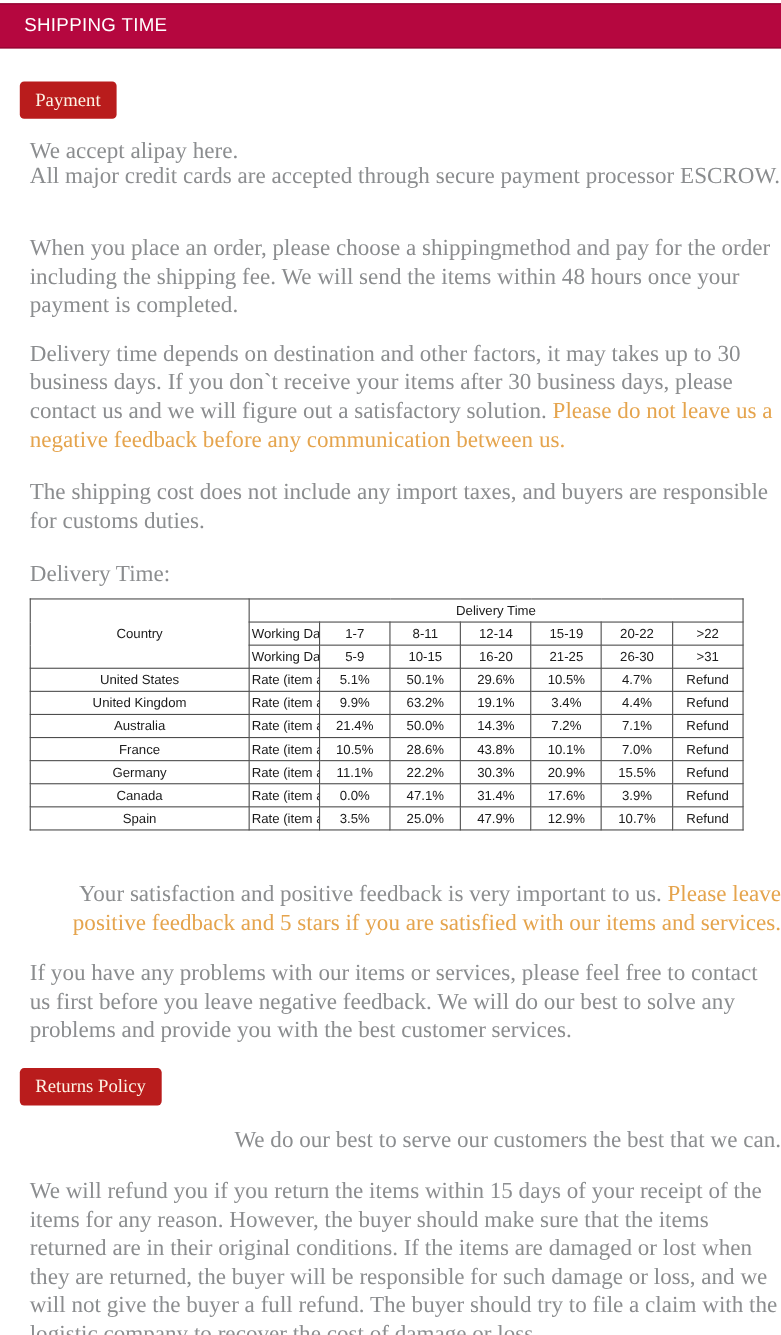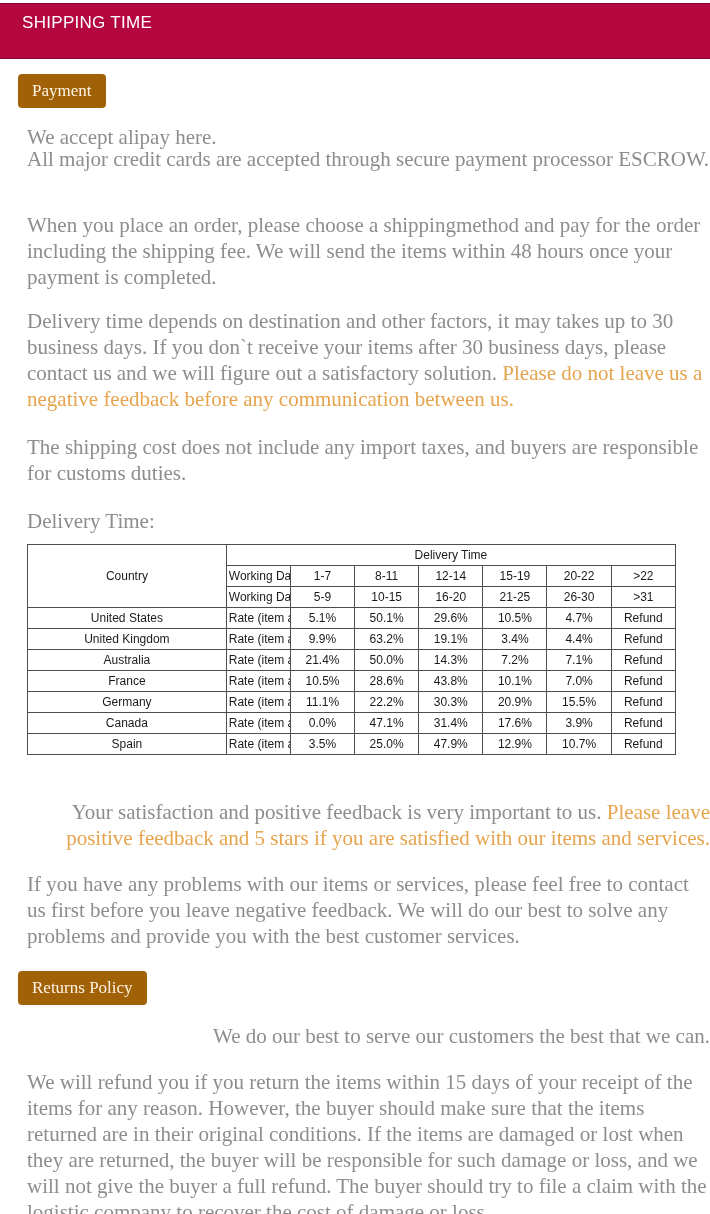--- a/index.html
+++ b/index.html
@@ -14,21 +14,21 @@
     font-family: "Liberation Serif", "DejaVu Serif", serif;
     overflow: hidden;
   }
 
   
   .header-bar {
     position: absolute;
     left: 0;
     top: 3px;
     width: 710px;
-    height: 56px;
+    height: 41px;
     background: #b5073f;
     border-top: 1px solid #8d0531;
     border-bottom: 1px solid #8d0531;
     box-sizing: border-box;
   }
   .header-title {
     position: absolute;
     left: 22px;
     top: 9px;
     font-family: "Liberation Sans", "DejaVu Sans", sans-serif;
@@ -42,21 +42,21 @@
   .content {
     position: absolute;
     left: 0;
     top: 44px;
     width: 710px;
   }
 
   
   .badge {
     display: inline-block;
-    background: #a16207;
+    background: #b91c1c;
     color: #fdf3e4;
     font-family: "Liberation Serif", "DejaVu Serif", serif;
     font-size: 17px;
     line-height: 1;
     padding: 8px 14px 9px 14px;
     border-radius: 4px;
     white-space: nowrap;
   }
   .badge-row {
     padding-left: 18px;

